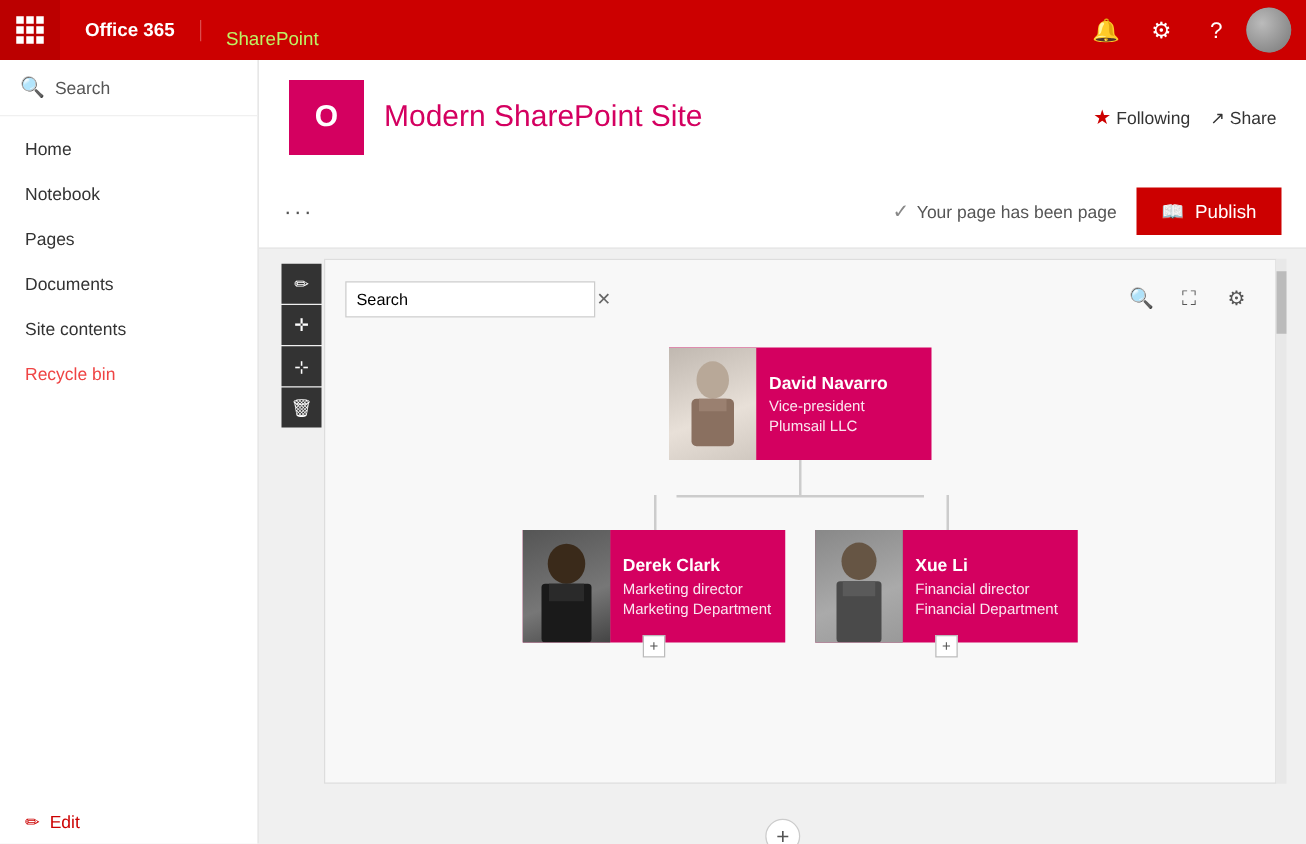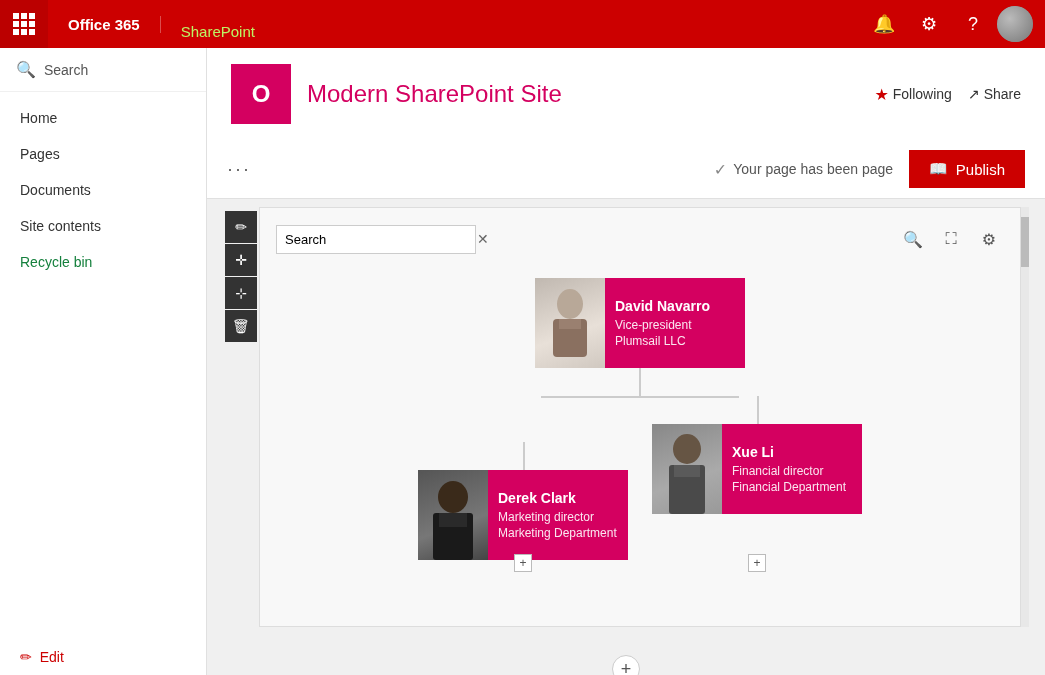--- a/index.html
+++ b/index.html
@@ -79,21 +79,21 @@
     .sidebar-search-icon { font-size: 16px; color: #888; }
     .sidebar-search-text { font-size: 14px; color: #555; }
     .sidebar-nav { padding: 8px 0; flex: 1; }
     .sidebar-item {
       padding: 10px 20px;
       font-size: 14px;
       color: #333;
       cursor: pointer;
       display: flex; align-items: center; gap: 8px;
     }
-    .sidebar-recycle { color: #15803d; }
+    .sidebar-recycle { color: #ef4444; }
     .sidebar-edit {
       padding: 10px 20px;
       font-size: 14px;
       color: #c00;
       cursor: pointer;
       display: flex; align-items: center; gap: 8px;
     }
     .edit-icon { font-size: 14px; }
 
     
@@ -353,20 +353,23 @@
 <div class="layout">
 
   <div class="sidebar">
     <div class="sidebar-search">
       <span class="sidebar-search-icon">🔍</span>
       <span class="sidebar-search-text">Search</span>
     </div>
     <div class="sidebar-nav">
       <div class="sidebar-item">
         <span>Home</span>
+      </div>
+      <div class="sidebar-item">
+        <span>Notebook</span>
       </div>
       <div class="sidebar-item">
         <span>Pages</span>
       </div>
       <div class="sidebar-item">
         <span>Documents</span>
       </div>
       <div class="sidebar-item">
         <span>Site contents</span>
       </div>
@@ -477,21 +480,21 @@
                   <div class="org-card-role">Vice-president</div>
                   <div class="org-card-company">Plumsail LLC</div>
                 </div>
               </div>
             </div>
 
             <div class="org-connector-v"></div>
 
             <div class="org-level-2">
 
-              <div style="position:relative;margin-top:46px;">
+              <div style="position:relative;">
                 <div style="position:absolute;top:-28px;left:50%;width:2px;height:28px;background:#ccc;"></div>
                 <div class="org-card">
                   <div class="org-card-photo">
                     <div style="width:70px;height:90px;background:linear-gradient(160deg,#555 0%,#777 60%,#444 100%);display:flex;align-items:flex-end;justify-content:center;overflow:hidden;">
                       <svg width="60" height="85" viewBox="0 0 60 85">
                         <ellipse cx="30" cy="22" rx="15" ry="16" fill="#3a2a1a"></ellipse>
                         <rect x="10" y="38" width="40" height="47" rx="3" fill="#1a1a1a"></rect>
                         <rect x="16" y="38" width="28" height="14" fill="#2a2a2a"></rect>
                       </svg>
                     </div>

